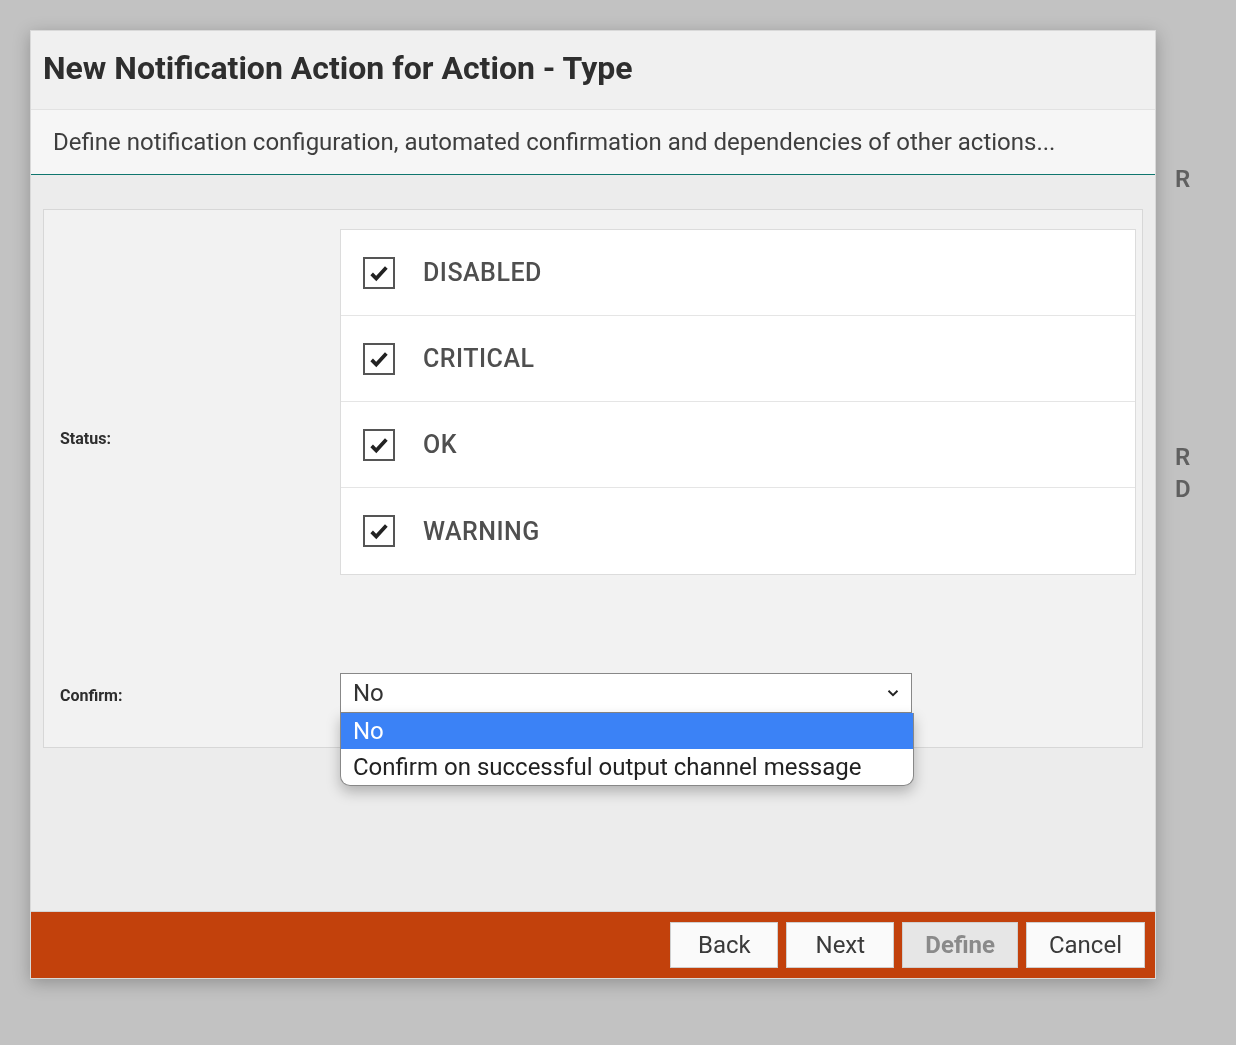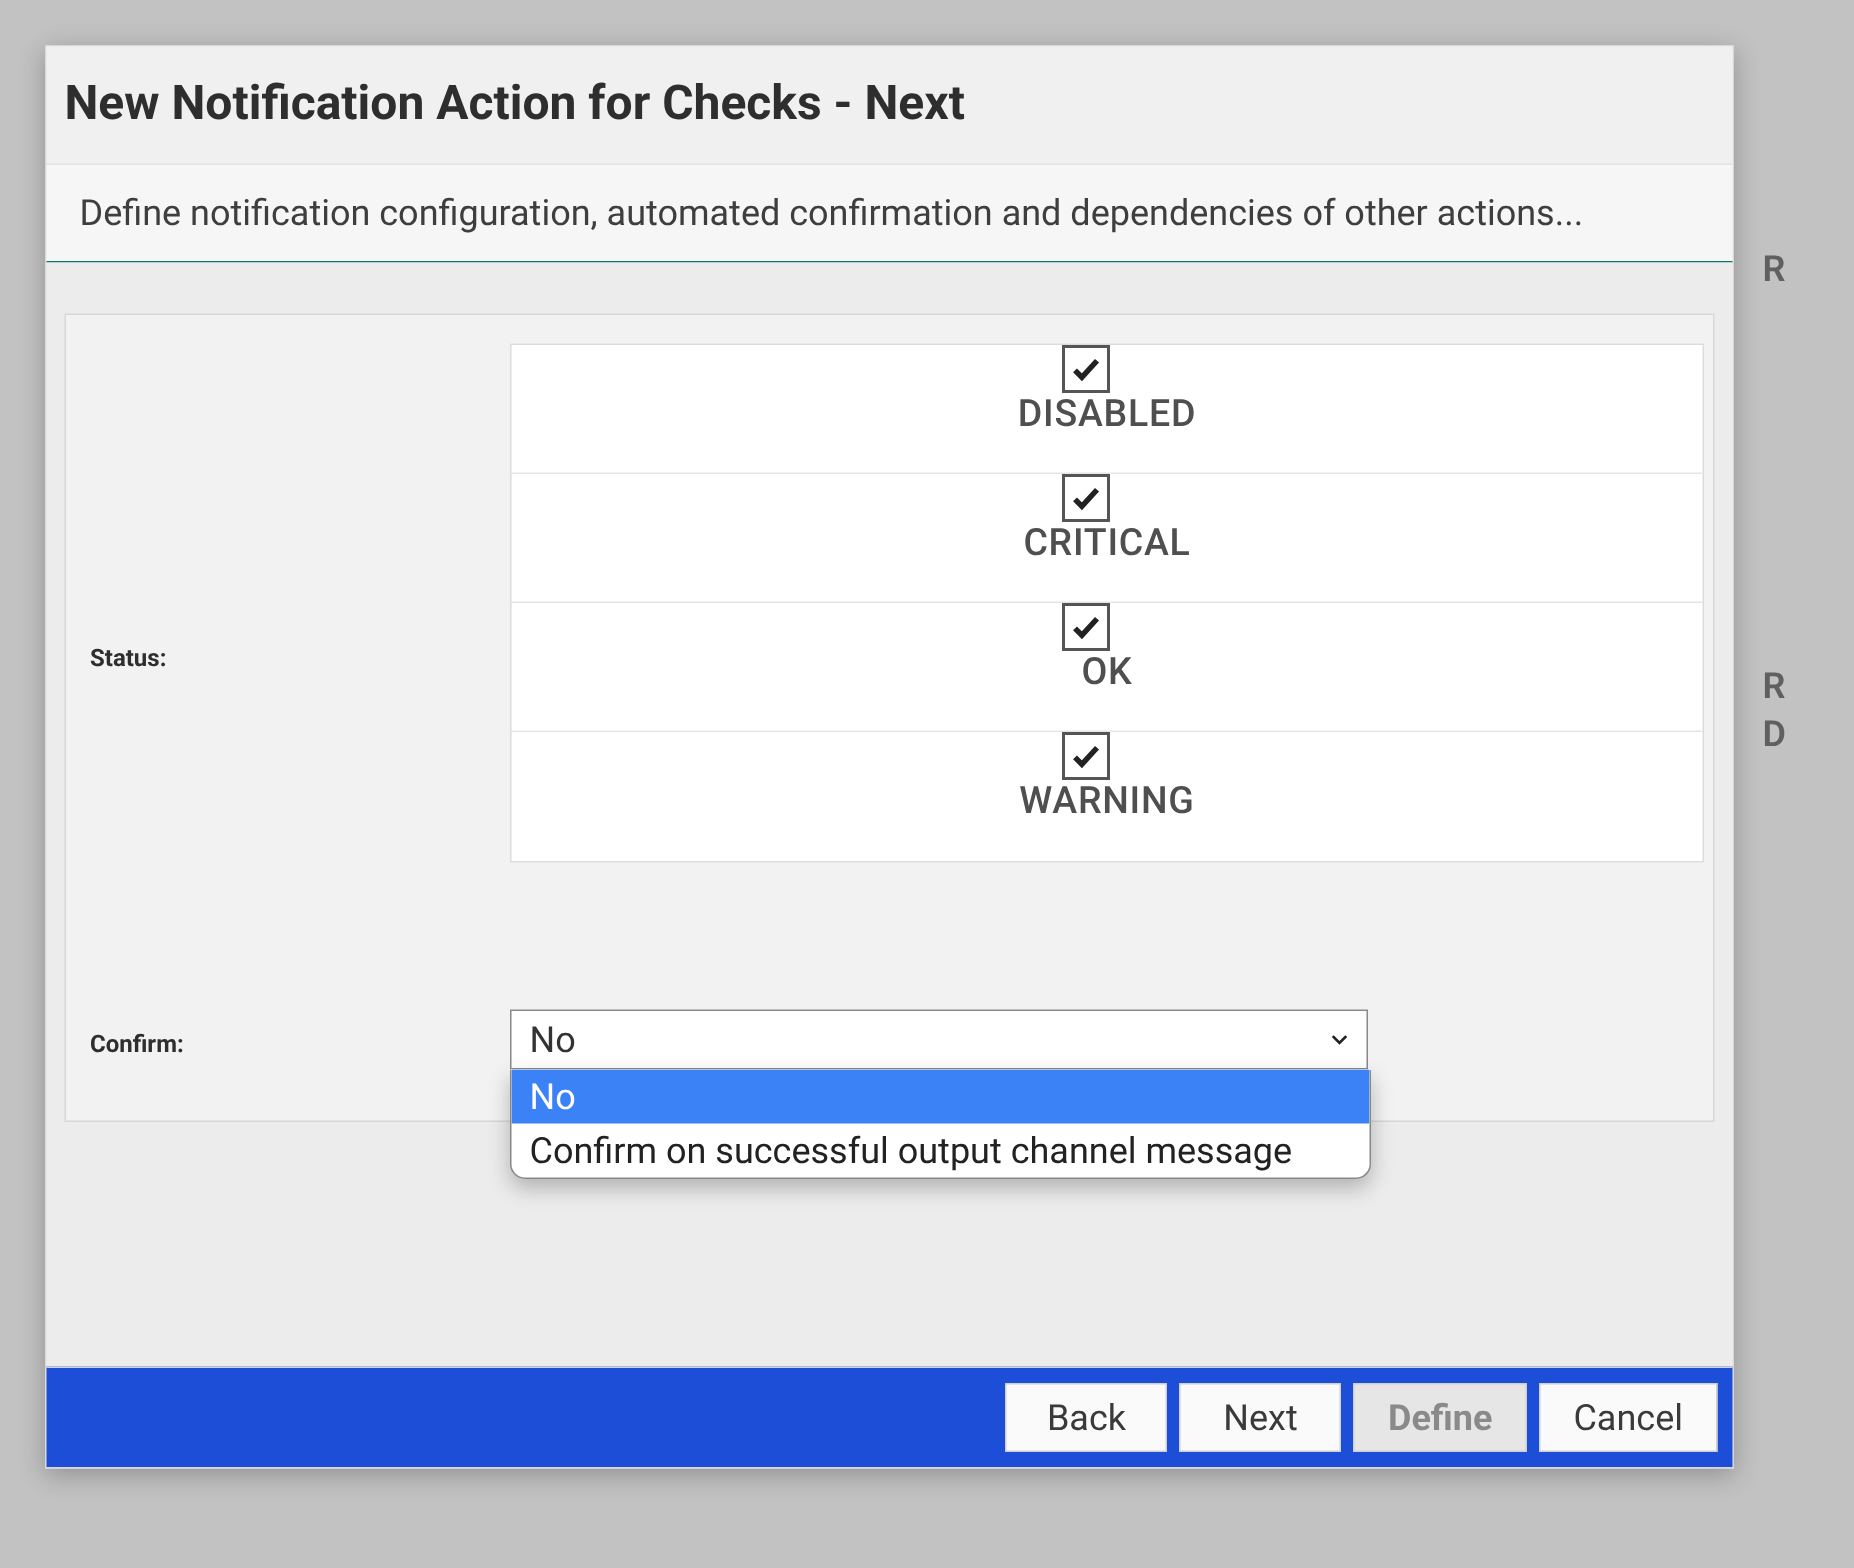--- a/index.html
+++ b/index.html
@@ -109,21 +109,20 @@
     margin-top: 18px;
     margin-bottom: 8px;
   }
   .status-item {
     display: flex;
     align-items: center;
     height: 86px;
     padding: 0 22px;
     border-bottom: 1px solid #e5e5e5;
     box-sizing: border-box;
-    flex-direction: column;
   }
   .status-item:last-child { border-bottom: none; }
 
   .checkbox {
     width: 32px;
     height: 32px;
     border: 2px solid #555;
     box-sizing: border-box;
     display: inline-flex;
     align-items: center;
@@ -209,21 +208,21 @@
   }
   .select-option.selected {
     background: #3b82f6;
     color: #fff;
   }
 
   
   .button-bar {
     height: 66px;
     border-top: 1px solid #d4d4d4;
-    background: #1d4ed8;
+    background: #c2410c;
     display: flex;
     justify-content: flex-end;
     align-items: center;
     padding: 0 10px;
     gap: 8px;
   }
   .btn {
     height: 46px;
     min-width: 108px;
     padding: 0 22px;
@@ -247,21 +246,21 @@
 <body>
 
 <div class="backdrop">
 
   <div class="bg-text t1">R</div>
   <div class="bg-text t2">R</div>
   <div class="bg-text t3">D</div>
 
   <div class="dialog">
 
-    <div class="dialog-title">New Notification Action for Checks - Next</div>
+    <div class="dialog-title">New Notification Action for Action - Type</div>
     <div class="dialog-subtitle">Define notification configuration, automated confirmation and dependencies of other actions...</div>
 
     <div class="dialog-body">
       <div class="fieldset">
 
         <div class="row status-row">
           <div class="label-col">Status:</div>
           <div class="field-col">
             <div class="status-list">
 

